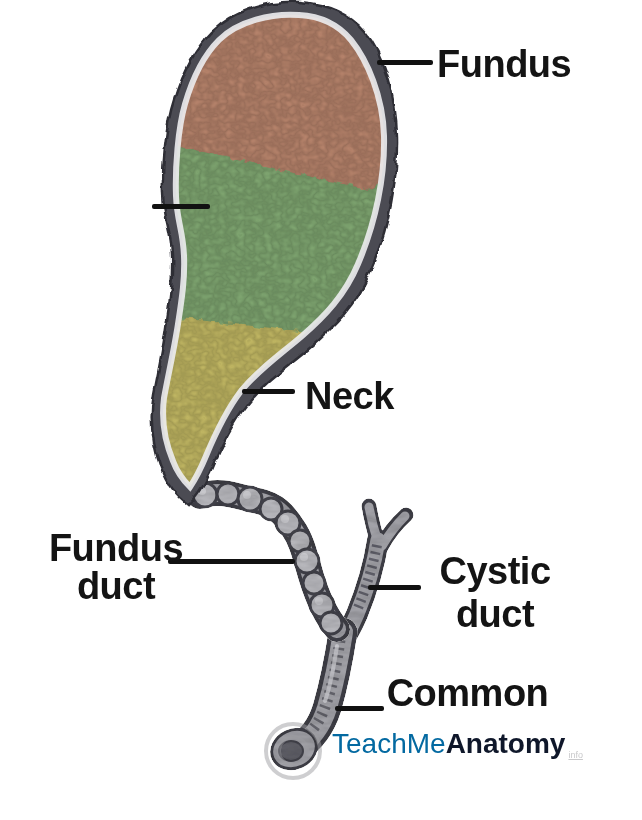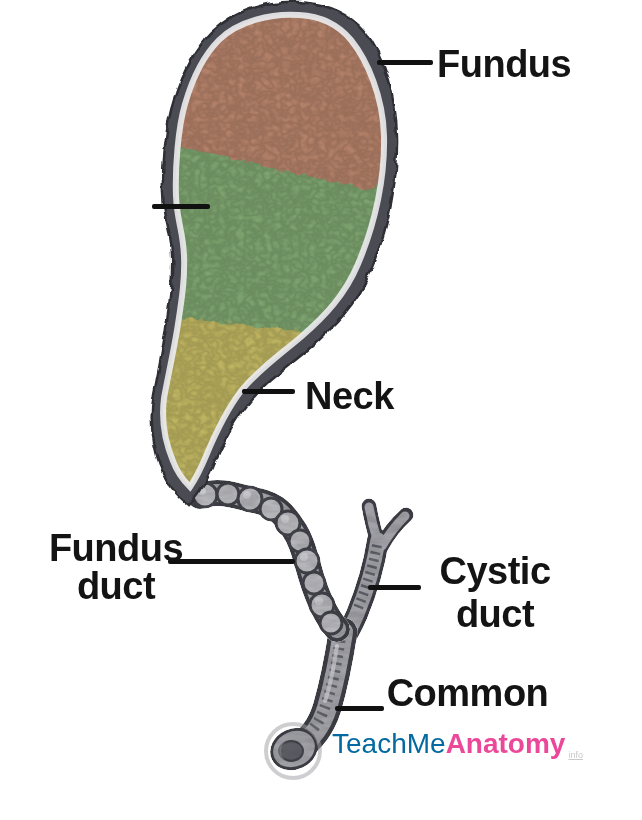--- a/index.html
+++ b/index.html
@@ -51,21 +51,21 @@
     width:24px;height:24px;border-radius:50%;
     border:4px solid rgba(158,158,162,0.45);
     border-right-color:transparent;
     transform:rotate(45deg);
   }
   .wm-text{
     position:absolute;left:68px;top:10px;
     font-size:28px;line-height:28px;white-space:nowrap;
   }
   .wm-light{color:#0369a1;font-weight:400;}
-  .wm-bold{color:#ec4899;font-weight:700;}
+  .wm-bold{color:#0f172a;font-weight:700;}
   .wm-suffix{color:#c9c9cb;font-size:9px;font-weight:400;position:relative;top:5px;margin-left:3px;text-decoration:underline;}
 </style>
 </head>
 <body>
 
 <div class="canvas">
 
   <svg width="642" height="820" viewBox="0 0 642 820">
     <defs>
       <filter id="pebble" x="-15%" y="-15%" width="130%" height="130%">

